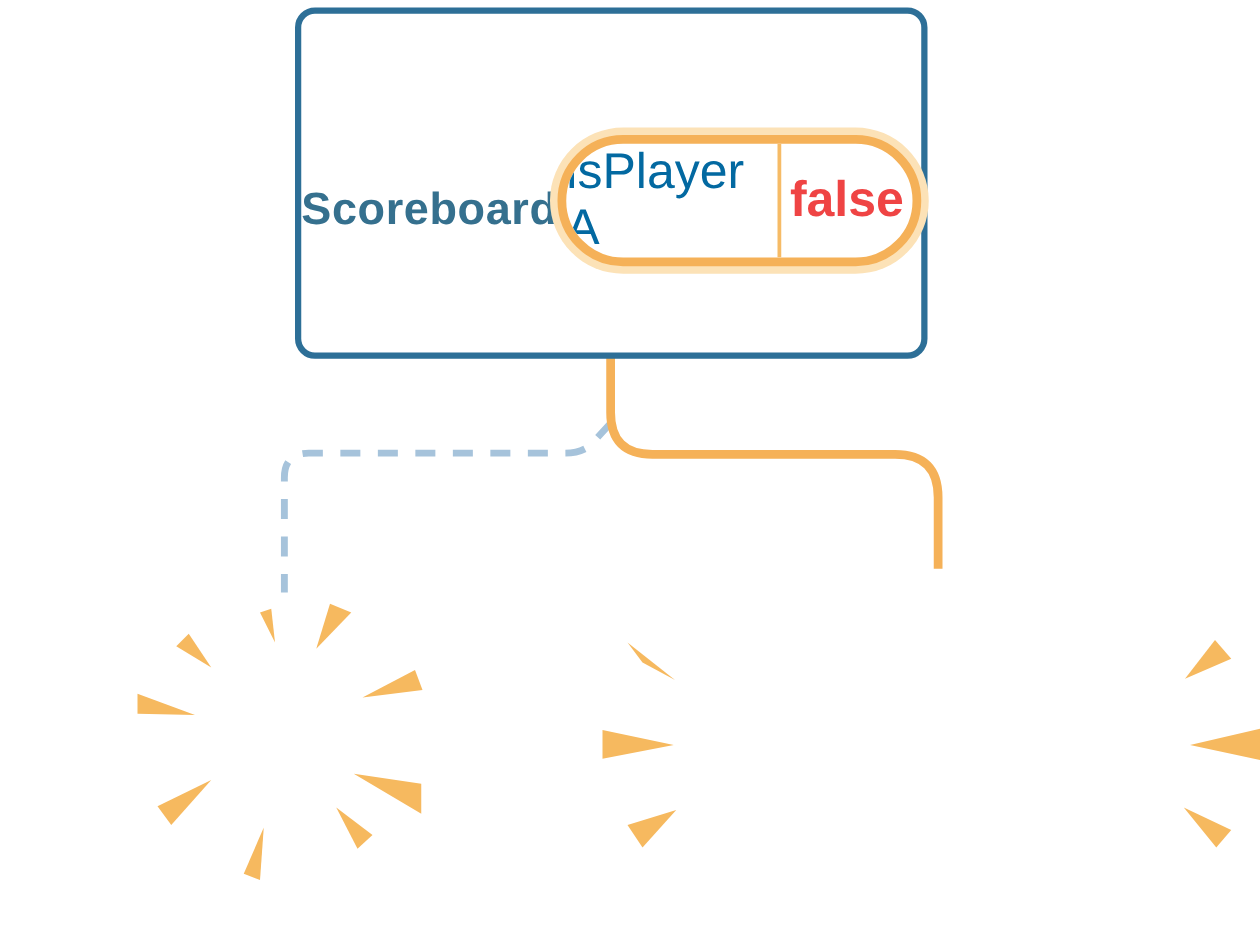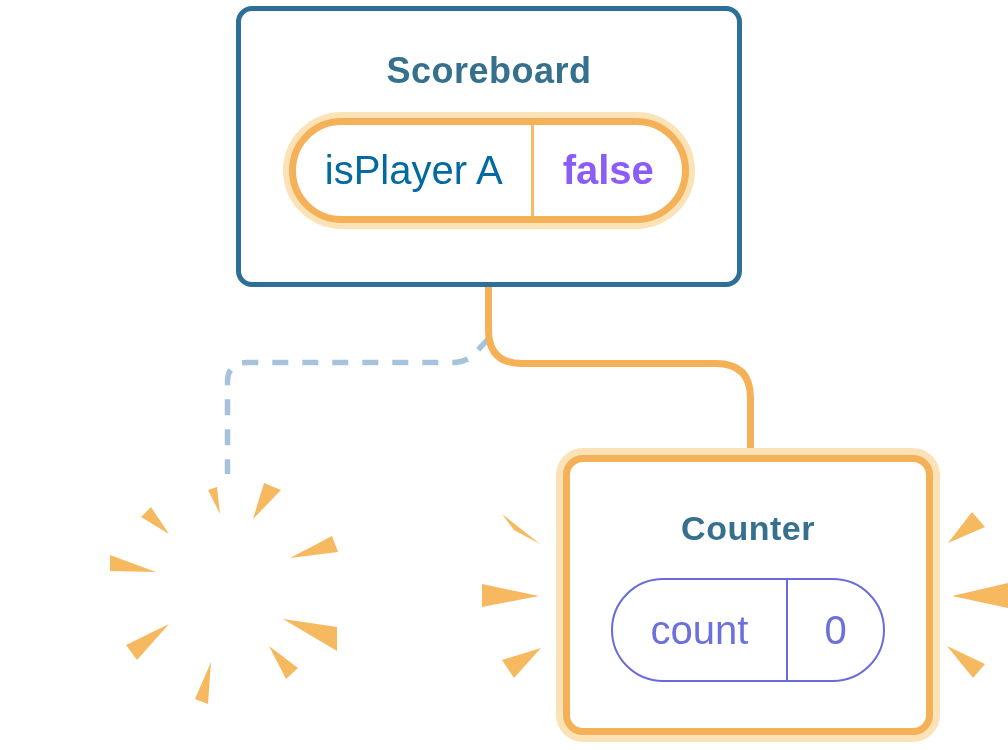--- a/index.html
+++ b/index.html
@@ -12,21 +12,21 @@
   }
   .art{position:absolute;left:0;top:0;}
 
   
   .scoreboard-card{
     position:absolute;left:236px;top:6px;width:506px;height:281px;
     box-sizing:border-box;
     background:#ffffff;
     border:5px solid #2D6F97;
     border-radius:16px;
-    display:flex;flex-direction:column;align-items:center;
+    display:flex;align-items:center;
   }
   .card-title{
     color:#35708E;
     font-size:36px;font-weight:600;letter-spacing:.5px;
     line-height:40px;
   }
   .scoreboard-card .card-title{margin-top:40px;}
 
   
   .pill-orange{
@@ -39,21 +39,21 @@
     border-radius:999px;
     display:flex;align-items:stretch;overflow:hidden;
   }
   .pill-orange .pill-key{
     flex:0 0 61%;display:flex;align-items:center;justify-content:center;
     color:#0369a1;font-size:40px;
   }
   .pill-orange .pill-div{width:3px;background:#F6BB66;}
   .pill-orange .pill-val{
     flex:1;display:flex;align-items:center;justify-content:center;
-    color:#8b5cf6;font-size:40px;font-weight:700;
+    color:#ef4444;font-size:40px;font-weight:700;
   }
 
   
   .counter-card{
     position:absolute;left:563px;top:455px;width:370px;height:280px;
     box-sizing:border-box;
     background:#ffffff;
     border:7px solid #F5B158;
     box-shadow:0 0 0 7px #FCE2B7;
     border-radius:20px;
@@ -126,22 +126,14 @@
 
   <div class="scoreboard-card">
     <div class="card-title">Scoreboard</div>
     <div class="pill-orange">
       <div class="pill-key">isPlayer A</div>
       <div class="pill-div"></div>
       <div class="pill-val">false</div>
     </div>
   </div>
 
-  <div class="counter-card">
-    <div class="card-title">Counter</div>
-    <div class="pill-purple">
-      <div class="pill-key">count</div>
-      <div class="pill-div"></div>
-      <div class="pill-val">0</div>
-    </div>
-  </div>
 
 </div>
 
 </body></html>

